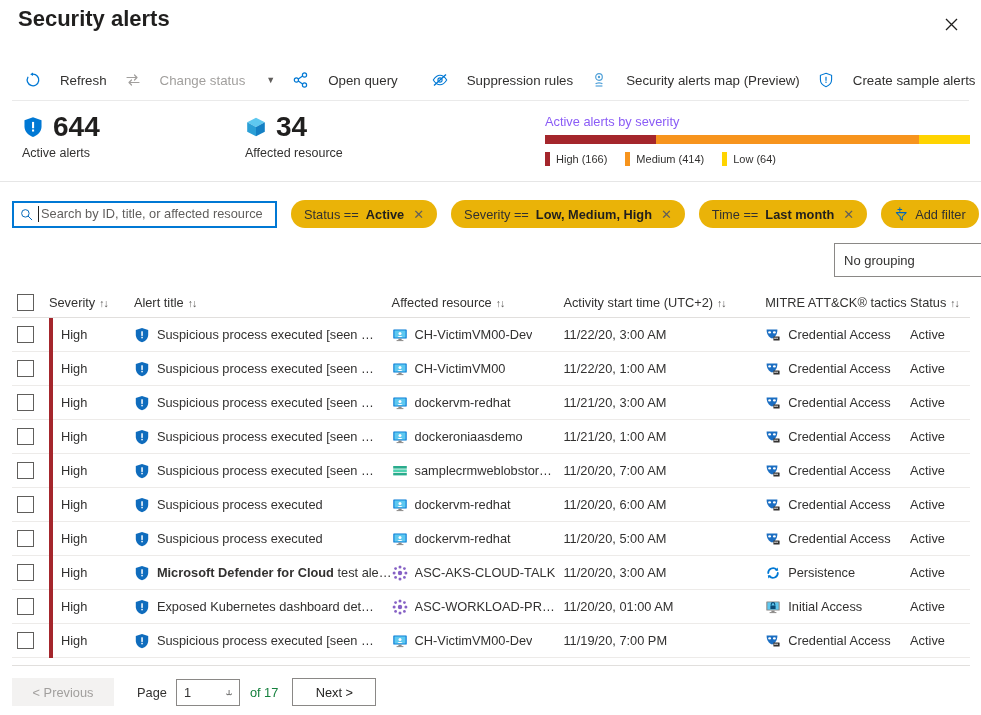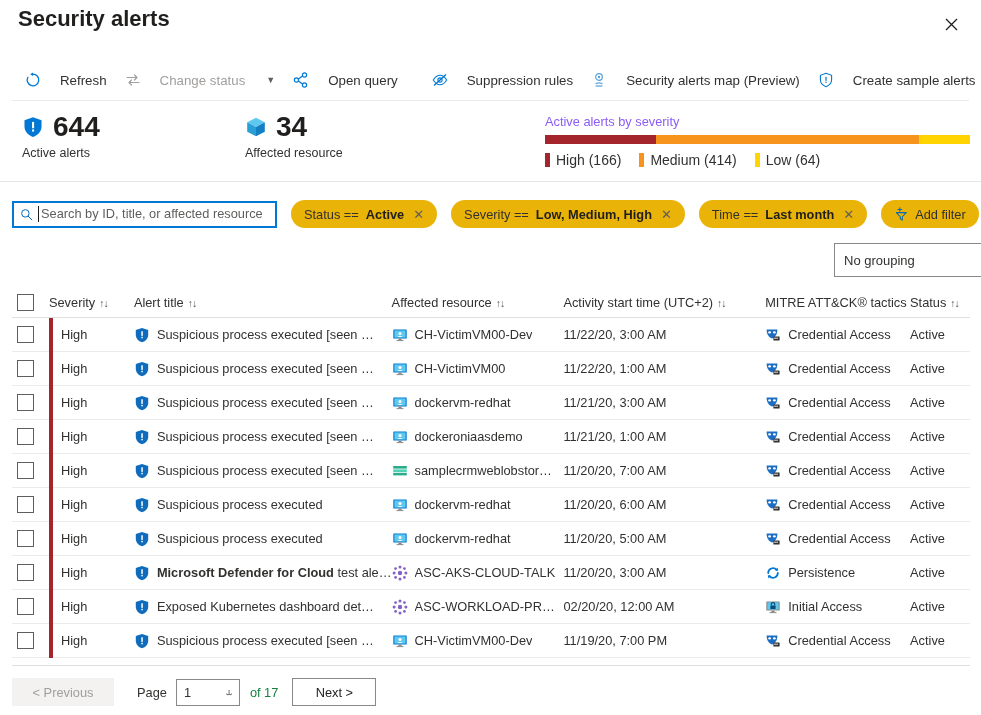--- a/index.html
+++ b/index.html
@@ -52,21 +52,21 @@
   .stat-top { display:flex; align-items:center; gap:9px; }
   .stat-num { font-size:28px; font-weight:600; color:#201f1e; line-height:30px; }
   .stat-label { font-size:12.5px; color:#323130; margin-top:4px; }
   .stat-ico { width:22px; height:22px; }
 
   .sev-panel { position:absolute; left:545px; top:10px; width:425px; }
   .sev-title { font-size:12.8px; color:#8b5cf6; margin-bottom:6px; }
   .sev-bar { display:flex; width:425px; height:9px; }
   .sev-bar .seg { height:9px; }
   .sev-legend { display:flex; align-items:center; margin-top:8px; gap:18px; }
-  .leg { display:flex; align-items:center; gap:6px; font-size:14px; color:#323130; }
+  .leg { display:flex; align-items:center; gap:6px; font-size:11px; color:#323130; }
   .leg .swatch { width:5px; height:14px; display:block; }
 
   .summary-rule { position:absolute; left:0; top:181px; width:981px; height:1px; background:#e6e6e6; }
 
   
   .filterrow { position:absolute; left:0; top:196px; width:981px; height:36px; padding-left:12px; display:flex; align-items:center; }
   .search-box {
     position:relative; width:265px; height:27px;
     border:2px solid #0078d4; background:#fff;
     display:flex; align-items:center; padding-left:6px; gap:5px;
@@ -685,21 +685,21 @@
                 <circle cx="2.1" cy="8" r="1.5"></circle>
                 <circle cx="13.9" cy="8" r="1.5"></circle>
                 <circle cx="3.6" cy="3.6" r="1.4"></circle>
                 <circle cx="12.4" cy="3.6" r="1.4"></circle>
                 <circle cx="3.6" cy="12.4" r="1.4"></circle>
                 <circle cx="12.4" cy="12.4" r="1.4"></circle>
               </g>
             </svg>
             <span class="ttl">ASC-WORKLOAD-PRO…</span>
           </div>
-          <div class="cell c-time">02/20/20, 12:00 AM</div>
+          <div class="cell c-time">11/20/20, 01:00 AM</div>
           <div class="cell c-mitre">
             <svg class="ico16" viewBox="0 0 16 16">
               <rect x="1.3" y="2.4" width="13.4" height="9.2" rx="0.6" fill="#8a8886"></rect>
               <rect x="2.4" y="3.4" width="11.2" height="7.2" fill="#5ec8f0"></rect>
               <path d="M6.2 6.6 V5.4 A1.8 1.8 0 0 1 9.8 5.4 V6.6" stroke="#0b4a75" stroke-width="1.1" fill="none"></path>
               <rect x="5.4" y="6.5" width="5.2" height="3.6" rx="0.4" fill="#0b4a75"></rect>
               <rect x="6.4" y="11.6" width="3.2" height="1.5" fill="#8a8886"></rect>
               <rect x="4.6" y="13.1" width="6.8" height="1" fill="#8a8886"></rect>
             </svg>
             <span>Initial Access</span>

